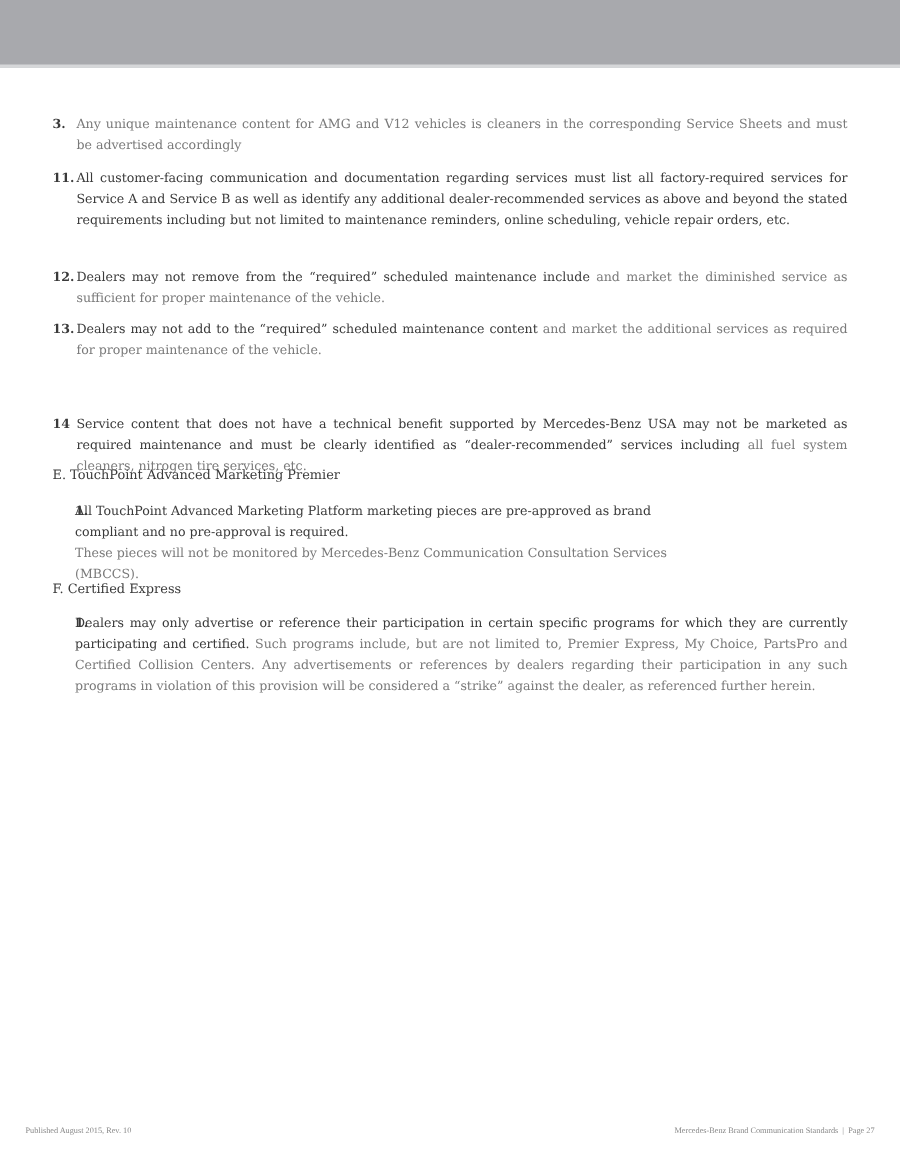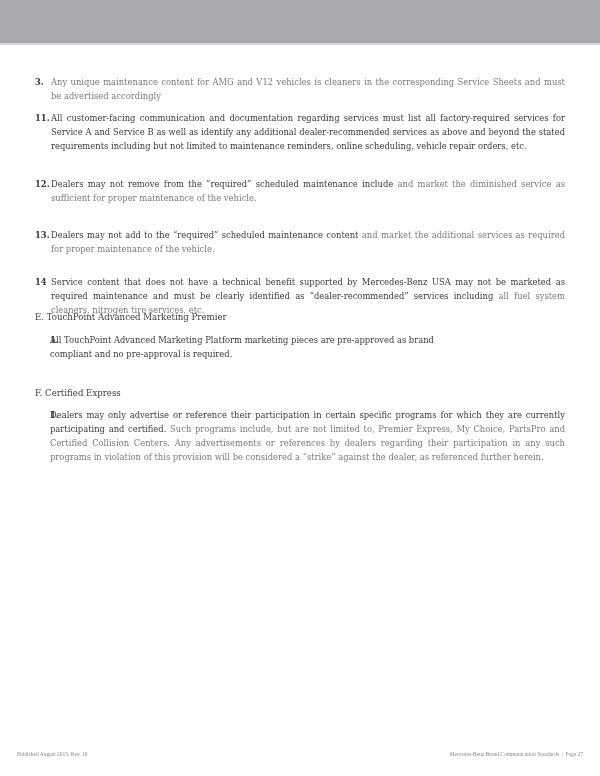--- a/index.html
+++ b/index.html
@@ -35,36 +35,37 @@
   <div class="item" style="top:111px;">
     <span class="num">11.</span>
     <div class="body"><span class="b">All customer-facing communication and documentation regarding services must list all factory-required services for Service A and Service B as well as identify any additional dealer-recommended services as above and beyond the stated requirements including but not limited to maintenance reminders, online scheduling, vehicle repair orders, etc.</span><span class="l"></span></div>
   </div>
 
   <div class="item" style="top:177px;">
     <span class="num">12.</span>
     <div class="body"><span class="b">Dealers may not remove from the “required” scheduled maintenance include</span><span class="l"> and market the diminished service as sufficient for proper maintenance of the vehicle.</span></div>
   </div>
 
-  <div class="item" style="top:212px;margin-top:16px;">
+  <div class="item" style="top:212px;">
     <span class="num">13.</span>
     <div class="body"><span class="b">Dealers may not add to the “required” scheduled maintenance content</span><span class="l"> and market the additional services as required for proper maintenance of the vehicle.</span></div>
   </div>
 
   <div class="item" style="top:247px;margin-top:28px;">
     <span class="num">14</span>
     <div class="body"><span class="b">Service content that does not have a technical benefit supported by Mercedes-Benz USA may not be marketed as required maintenance and must be clearly identified as “dealer-recommended” services including</span><span class="l"> all fuel system cleaners, nitrogen tire services, etc.</span></div>
   </div>
 
   <div class="section" style="top:310px;">E. TouchPoint Advanced Marketing Premier</div>
 
   <div class="sub" style="top:333px;">
     <span class="num">1.</span>
     <div class="body" style="text-align:left; width:420px;">
       <div class="b">All TouchPoint Advanced Marketing Platform marketing pieces are pre-approved as brand compliant and no pre-approval is required.</div>
+      <div class="l">These pieces will not be monitored by Mercedes-Benz Communication Consultation Services (MBCCS).</div>
     </div>
   </div>
 
   <div class="section" style="top:386px;">F. Certified Express</div>
 
   <div class="sub" style="top:408px;">
     <span class="num">1.</span>
     <div class="body"><span class="b">Dealers may only advertise or reference their participation in certain specific programs for which they are currently participating and certified.</span><span class="l"> Such programs include, but are not limited to, Premier Express, My Choice, PartsPro and Certified Collision Centers. Any advertisements or references by dealers regarding their participation in any such programs in violation of this provision will be considered a “strike” against the dealer, as referenced further herein.</span></div>
   </div>
 

